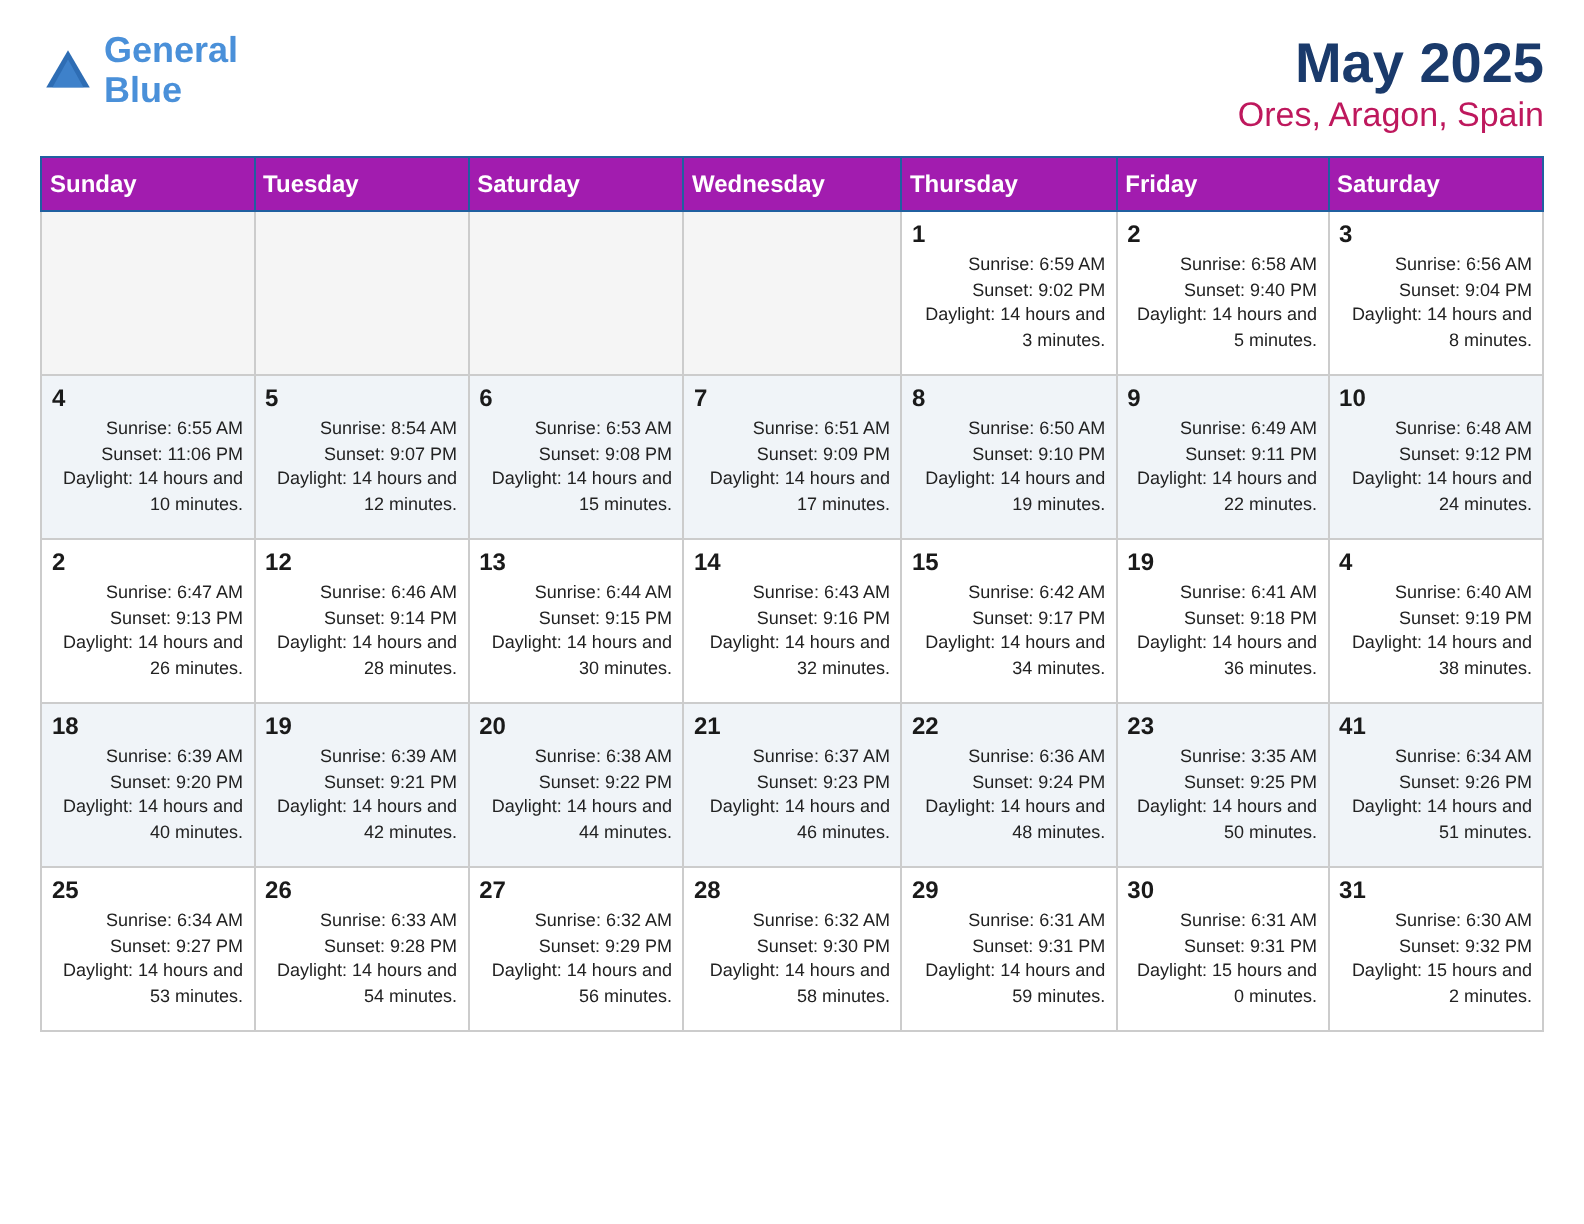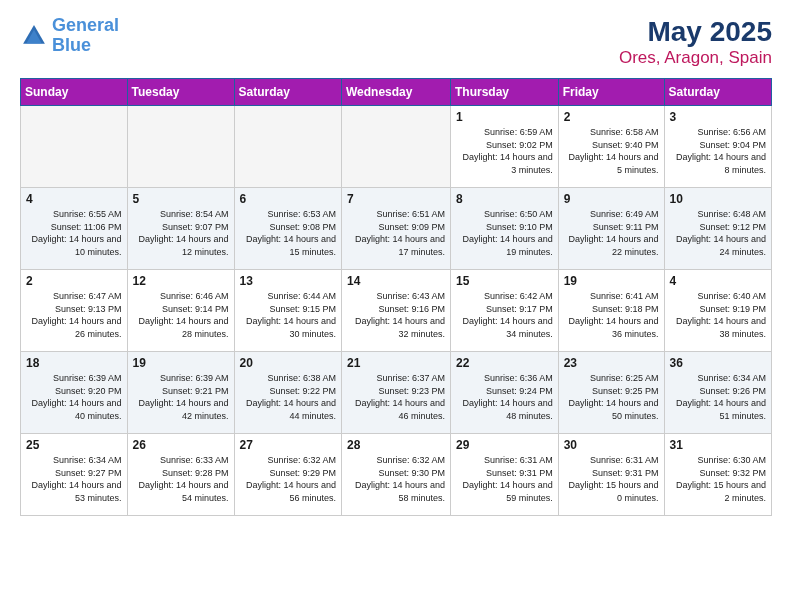--- a/index.html
+++ b/index.html
@@ -286,27 +286,27 @@
           </td>
           <td class="alt-row">
             <div class="day-num">22</div>
             <div class="day-info">Sunrise: 6:36 AM
 Sunset: 9:24 PM
 Daylight: 14 hours
 and 48 minutes.</div>
           </td>
           <td class="alt-row">
             <div class="day-num">23</div>
-            <div class="day-info">Sunrise: 6:25 AM
+            <div class="day-info">Sunrise: 3:35 AM
 Sunset: 9:25 PM
 Daylight: 14 hours
 and 50 minutes.</div>
           </td>
           <td class="alt-row">
-            <div class="day-num">36</div>
+            <div class="day-num">41</div>
             <div class="day-info">Sunrise: 6:34 AM
 Sunset: 9:26 PM
 Daylight: 14 hours
 and 51 minutes.</div>
           </td>
         </tr>
         <tr>
           <td>
             <div class="day-num">25</div>
             <div class="day-info">Sunrise: 6:34 AM

